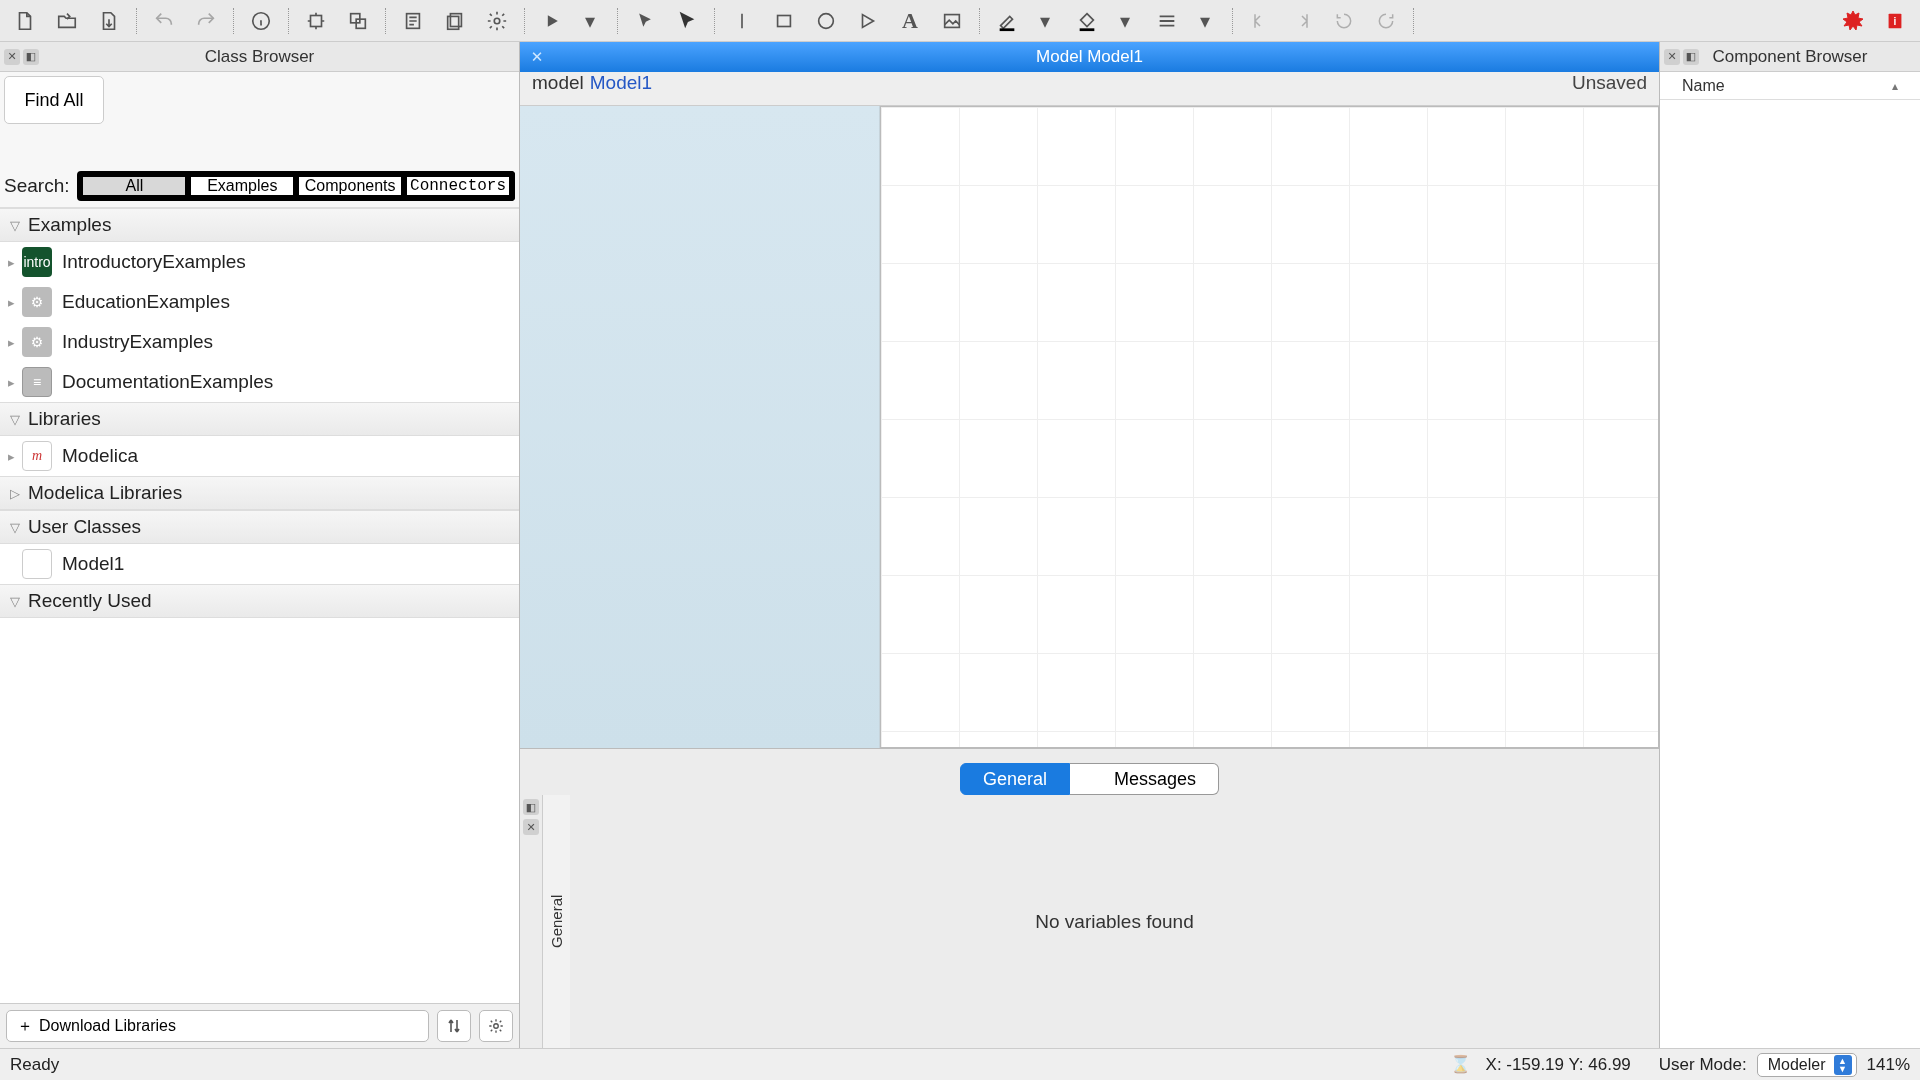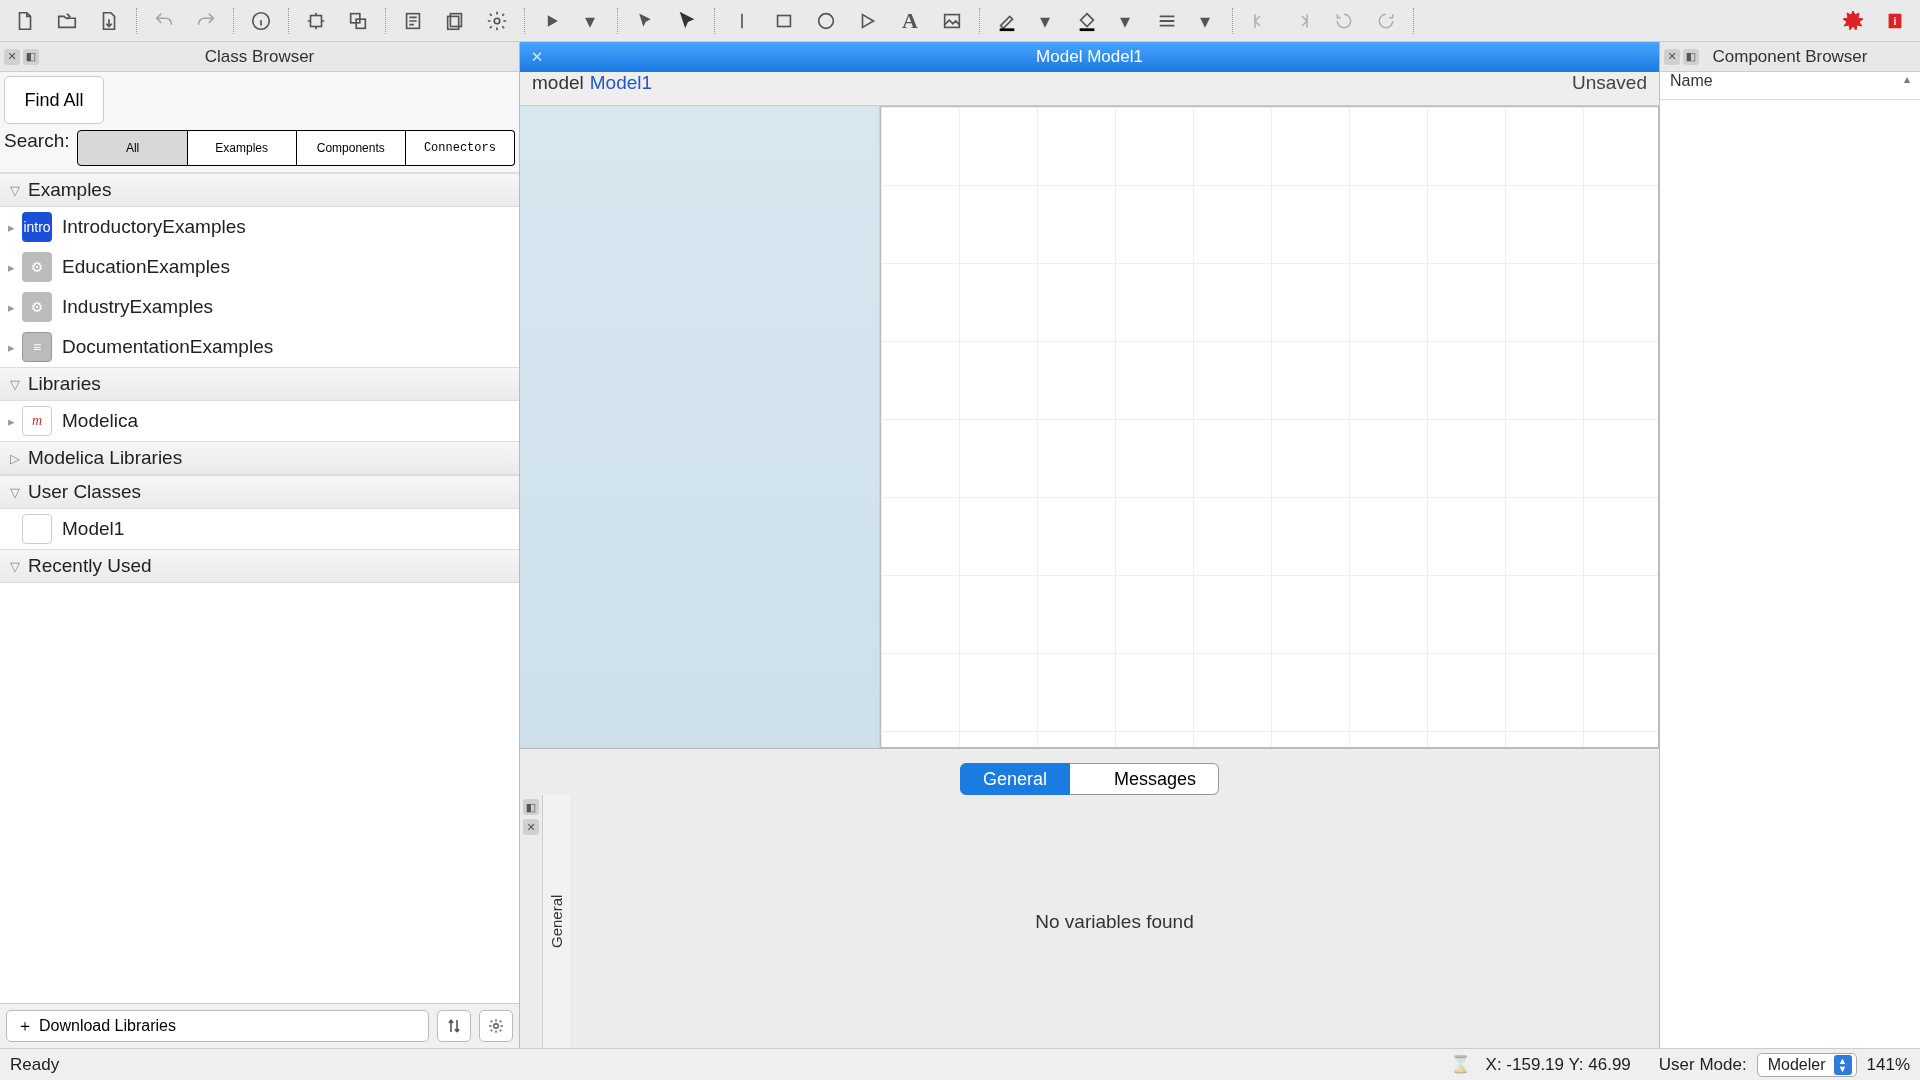--- a/index.html
+++ b/index.html
@@ -18,35 +18,35 @@
 
 .left { width: 520px; border-right: 1px solid #bbb; display: flex; flex-direction: column; background: #f7f7f7; }
 .panel-header { height: 30px; display: flex; align-items: center; justify-content: center; background: #e8e8e8; border-bottom: 1px solid #ccc; position: relative; font-size: 17px; color: #333; }
 .panel-header .mini { position: absolute; left: 4px; display: flex; gap: 3px; }
 .mini-btn { width: 16px; height: 16px; border-radius: 3px; background: #d0d0d0; color: #555; font-size: 11px; display: flex; align-items: center; justify-content: center; cursor: pointer; }
 
 .search-row { display: flex; padding: 4px; gap: 4px; }
 .search-input { flex: 1; height: 36px; border: 1px solid #ccc; border-radius: 5px; padding: 0 10px; font-size: 19px; }
 .find-all-btn { width: 100px; height: 48px; border: 1px solid #ccc; border-radius: 5px; background: #fff; font-size: 18px; cursor: pointer; }
 
-.filter-row { display: flex; align-items: flex-start; padding: 2px 4px 6px 4px; gap: 0; }
+.filter-row { display: flex; align-items: center; padding: 2px 4px 6px 4px; gap: 0; margin-top: 41px; }
 .filter-label { font-size: 19px; margin-right: 8px; color: #222; }
-.filter-btn { flex: 1; height: 36px; border: 1px solid #000000; background: #fff; font-size: 12px; cursor: pointer; }
+.filter-btn { flex: 1; height: 30px; border: 6px solid #000000; background: #fff; font-size: 16px; cursor: pointer; }
 .filter-btn.active { background: #d8d8d8; }
 .filter-btn:first-of-type { border-radius: 4px 0 0 4px; }
 .filter-btn:last-of-type { border-radius: 0 4px 4px 0; font-family: Liberation Mono, monospace; }
 .filter-btn + .filter-btn { border-left: none; }
 
 .tree { flex: 1; overflow: auto; background: #fff; border-top: 1px solid #ddd; }
 .tree-section { height: 34px; display: flex; align-items: center; padding: 0 10px; background: linear-gradient(#f6f6f6,#eaeaea); border-top: 1px solid #ddd; border-bottom: 1px solid #ddd; font-size: 19px; color: #222; cursor: pointer; }
 .tree-section .chev { margin-right: 8px; color: #888; font-size: 13px; }
 .tree-item { height: 40px; display: flex; align-items: center; padding: 0 8px 0 8px; font-size: 19px; color: #222; cursor: pointer; }
 .tree-item .disc { width: 14px; color: #999; font-size: 13px; }
 .tree-item .ticon { width: 30px; height: 30px; margin-right: 10px; border-radius: 4px; display: flex; align-items: center; justify-content: center; font-size: 14px; color: #fff; }
-.ic-intro { background: #1d4ed8; }
+.ic-intro { background: #14532d; }
 .ic-edu { background: #bbb; }
 .ic-ind { background: #bbb; }
 .ic-doc { background: #bbb; color: #555; border: 1px solid #999; }
 .ic-mod { background: #fff; border: 1px solid #ccc; }
 .ic-model { background: #fff; border: 1px solid #ccc; }
 
 .left-footer { border-top: 1px solid #ccc; padding: 6px; display: flex; align-items: center; gap: 8px; background: #f0f0f0; }
 .download-btn { flex: 1; height: 32px; border: 1px solid #bbb; background: #fff; border-radius: 5px; text-align: left; padding: 0 10px; font-size: 16px; cursor: pointer; display: flex; align-items: center; gap: 6px; }
 .sq-btn { width: 34px; height: 32px; border: 1px solid #bbb; border-radius: 5px; background: #fff; display: flex; align-items: center; justify-content: center; cursor: pointer; }
 
@@ -71,21 +71,21 @@
 .pill:first-child { border-radius: 6px 0 0 6px; }
 .pill:last-child { border-radius: 0 6px 6px 0; border-left: none; padding-left: 44px; }
 .bottom-body { flex: 1; display: flex; }
 .vtab { width: 28px; writing-mode: vertical-rl; transform: rotate(180deg); display: flex; align-items: center; justify-content: center; font-size: 15px; color: #333; border-right: 1px solid #ccc; background: #f2f2f2; }
 .no-vars { flex: 1; display: flex; align-items: center; justify-content: center; font-size: 19px; color: #333; }
 .bp-side { width: 22px; display: flex; flex-direction: column; justify-content: flex-start; align-items: center; gap: 4px; padding-top: 4px; }
 
 
 .right { width: 260px; display: flex; flex-direction: column; background: #f7f7f7; }
 .right .panel-header .mini { left: 4px; }
-.name-col { height: 28px; display: flex; padding: 0 10px; background: #fff; border-bottom: 1px solid #ddd; font-size: 16px; color: #333; gap: 36px; }
+.name-col { height: 28px; display: flex; align-items: center; padding: 0 22px; background: #fff; border-bottom: 1px solid #ddd; font-size: 16px; color: #333; gap: 36px; }
 .name-col .caret { margin-left: auto; color: #777; font-size: 12px; }
 .right-body { flex: 1; background: #fff; }
 
 
 .statusbar { height: 32px; background: #efefef; border-top: 1px solid #ccc; display: flex; align-items: center; padding: 1px 10px; font-size: 17px; color: #222; }
 .statusbar .gap { flex: 1; }
 .mode-select { display: inline-flex; align-items: center; height: 24px; border: 1px solid #aaa; border-radius: 5px; background: #fff; padding: 0 4px 0 10px; margin: 0 10px; font-size: 16px; }
 .mode-select .arrws { width: 18px; height: 20px; background: #2f7bd9; border-radius: 3px; margin-left: 8px; color: #fff; font-size: 9px; display: flex; flex-direction: column; align-items: center; justify-content: center; line-height: 8px; }
 
 svg { display: block; }

